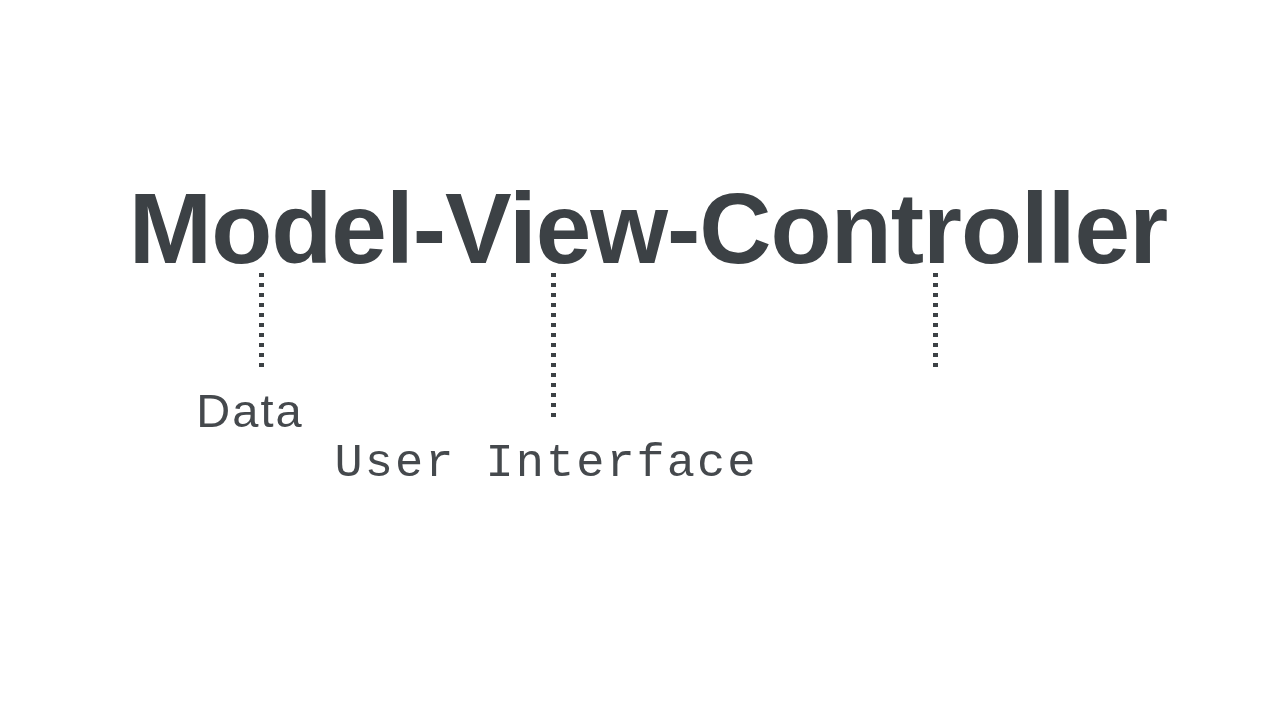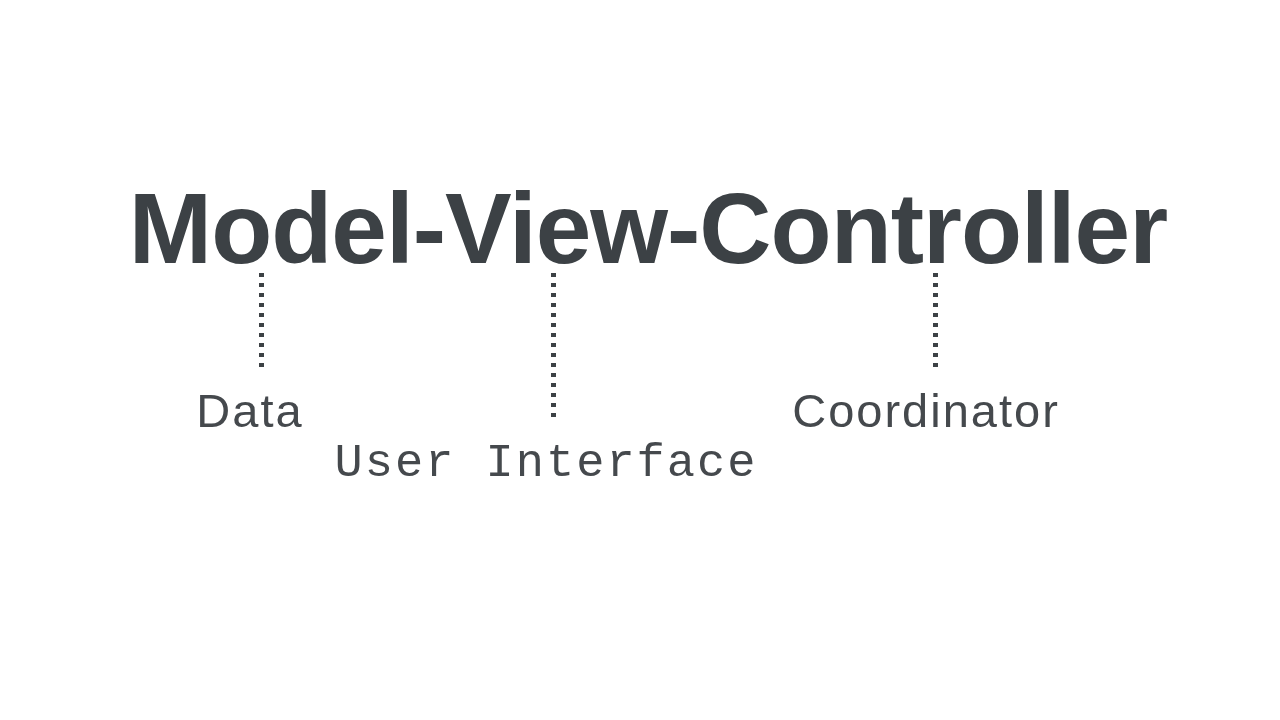--- a/index.html
+++ b/index.html
@@ -64,15 +64,14 @@
   <div class="connector connector-model"></div>
 
   <div class="connector connector-view"></div>
 
   <div class="connector connector-controller"></div>
 
   <div class="annotation-label label-data">Data</div>
 
   <div class="annotation-label label-user-interface">User Interface</div>
 
-  <div class="annotation-label label-coordinator">Coordinator</div>
 
 </div>
 
 </body></html>

